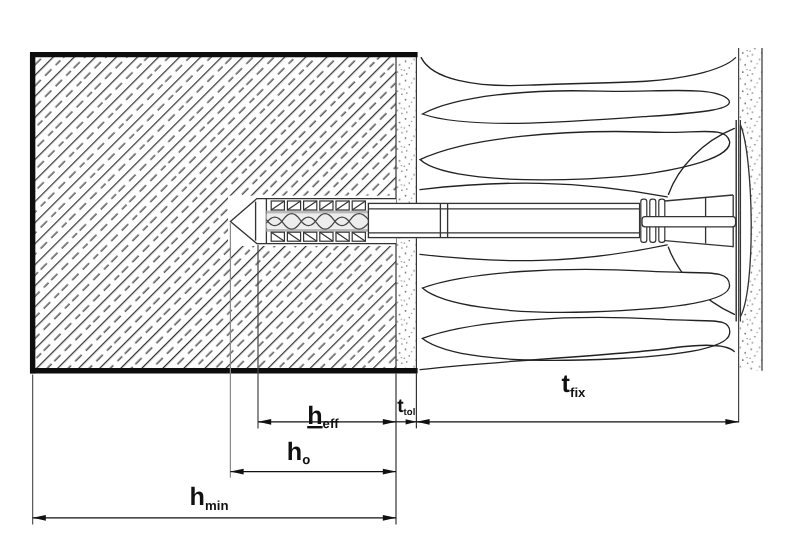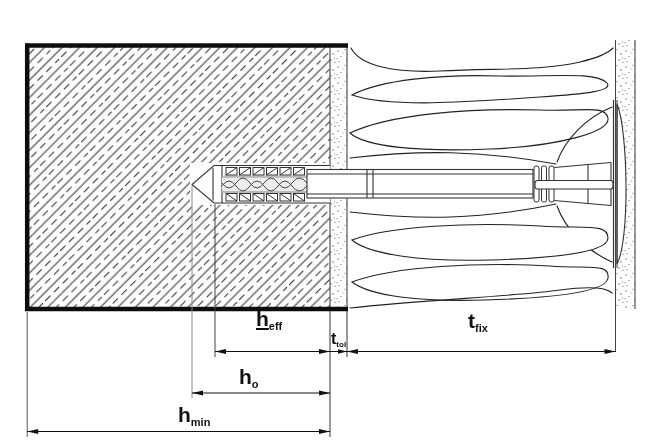--- a/index.html
+++ b/index.html
@@ -206,33 +206,33 @@
       <g>
         <line x1="192" y1="393" x2="330" y2="393" marker-start="url(#arrL)" marker-end="url(#arrR)"></line>
       </g>
 
       <g>
         <line x1="27.2" y1="431.5" x2="330" y2="431.5" marker-start="url(#arrL)" marker-end="url(#arrR)"></line>
       </g>
     </g>
   </svg>
 
-  <div class="dim-label" style="left:256px;top:308px;text-decoration:underline;">
+  <div class="dim-label" style="left:256px;top:336px;text-decoration:underline;">
     <span class="main">h</span><span class="sub">eff</span>
   </div>
 
   <div class="dim-label small" style="left:331px;top:331px;">
     <span class="main">t</span><span class="sub">tol</span>
   </div>
 
   <div class="dim-label" style="left:468px;top:310px;">
     <span class="main">t</span><span class="sub">fix</span>
   </div>
 
   <div class="dim-label" style="left:239px;top:366px;">
     <span class="main">h</span><span class="sub">o</span>
   </div>
 
-  <div class="dim-label" style="left:158px;top:404px;margin-left:20px;">
+  <div class="dim-label" style="left:158px;top:404px;">
     <span class="main">h</span><span class="sub">min</span>
   </div>
 
 </div>
 
 </body></html>

